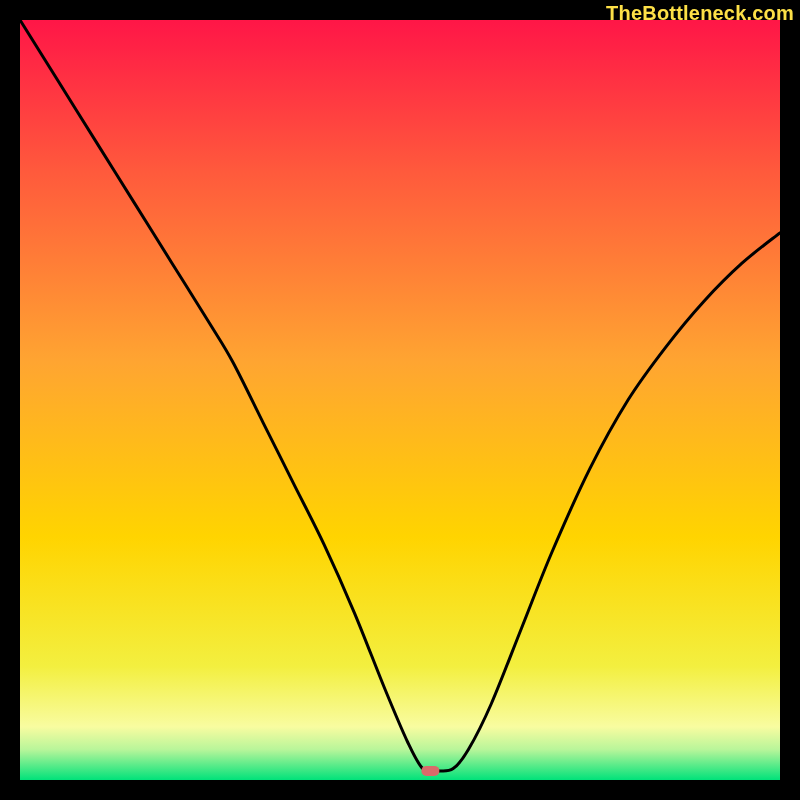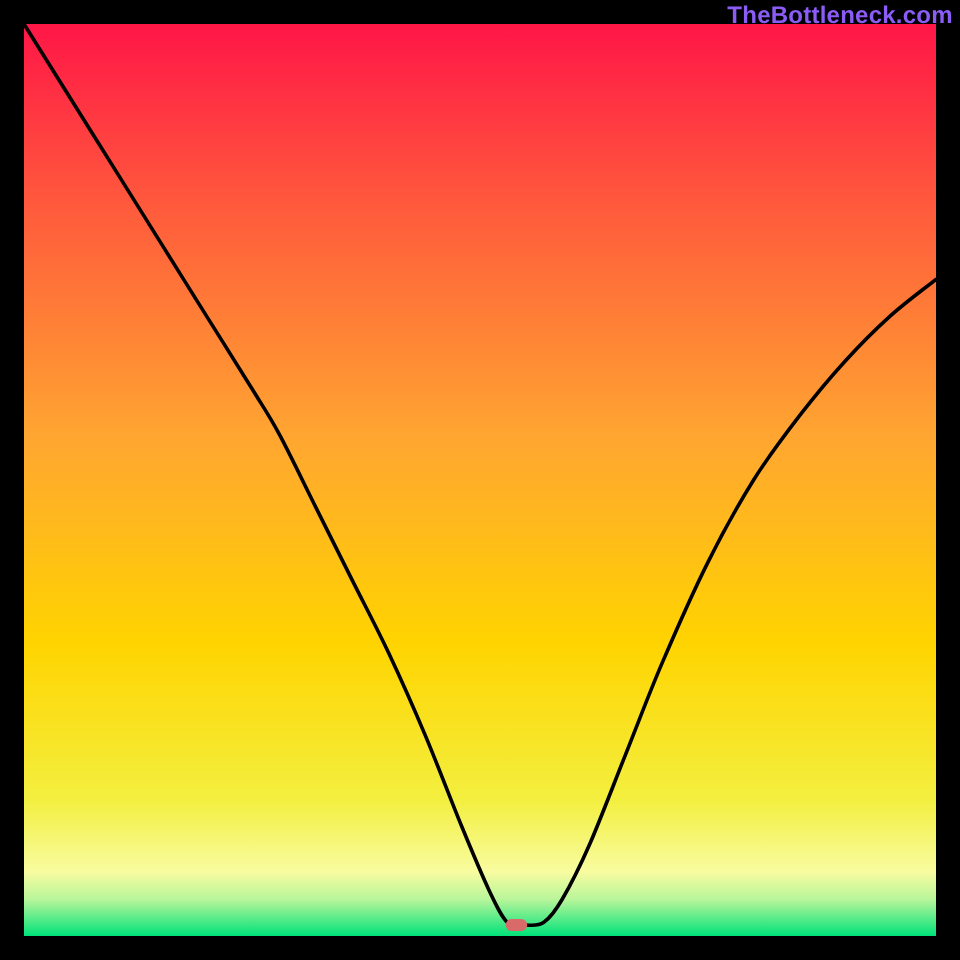--- a/index.html
+++ b/index.html
@@ -23,21 +23,21 @@
     width: 760px;
     height: 760px;
   }
   .watermark {
     position: absolute;
     top: 2px;
     right: 6px;
     font-family: Arial, Helvetica, sans-serif;
     font-size: 20px;
     font-weight: 600;
-    color: #8b5cf6;
+    color: #fde047;
     letter-spacing: 0.2px;
     user-select: none;
   }
 </style>
 </head>
 <body>
 
 <div class="frame">
   <div class="watermark">TheBottleneck.com</div>
   <svg class="plot" viewBox="0 0 760 760" preserveAspectRatio="none">

